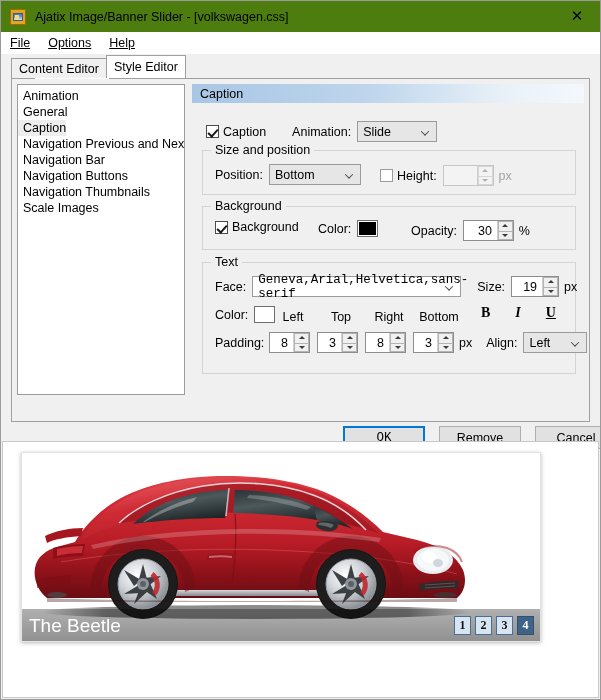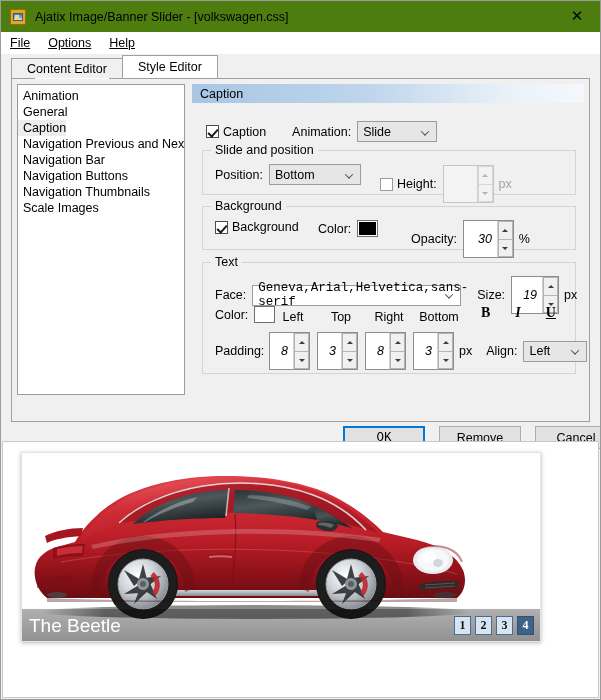--- a/index.html
+++ b/index.html
@@ -70,21 +70,21 @@
     position:absolute;left:1px;top:53px;width:597px;height:383px;
     background:#f0f0f0;
   }
 
   
   .tabstrip{
     position:absolute;left:9px;top:2px;height:22px;
     display:flex;align-items:flex-end;
   }
   .tab{
-    height:20px;line-height:20px;padding:0 15px;
+    height:20px;line-height:20px;padding:0 7px;
     font-size:12.5px;color:#000;
     background:#f0f0f0;
     border:1px solid #a0a0a0;
     border-bottom:none;
     box-sizing:border-box;
     position:relative;
     white-space:nowrap;
   }
   .tab.active{
     background:#ffffff;
@@ -172,23 +172,23 @@
   }
   .combo .arrow::before{
     content:"";position:absolute;left:0;top:0;
     width:5px;height:5px;
     border:solid #4a4a4a;border-width:0 1.4px 1.4px 0;
     transform:rotate(45deg) translate(-1px,-1px);
   }
 
   
   .spin{
-    height:38px;box-sizing:border-box;
+    height:21px;box-sizing:border-box;
     border:1px solid #8d8d8d;background:#ffffff;
-    display:inline-flex;align-items:stretch;position:relative;font-style:italic;
+    display:inline-flex;align-items:stretch;position:relative;
   }
   .spin .val{
     flex:1 1 auto;display:flex;align-items:center;justify-content:flex-end;
     padding-right:5px;font-size:12.5px;color:#000;
   }
   .spin .btns{
     width:15px;flex:0 0 auto;display:flex;flex-direction:column;
     border-left:1px solid #cfcfcf;
   }
   .spin .btns i{
@@ -350,21 +350,21 @@
           <span class="cb checked"></span>
           <span class="cb-label">Caption</span>
           <span class="lbl" style="margin-left:26px;">Animation:</span>
           <span class="combo" style="width:80px;margin-left:6px;">
             <span>Slide</span>
             <span class="arrow"></span>
           </span>
         </div>
 
         <div class="group" style="left:10px;top:66px;width:374px;height:45px;">
-          <span class="gtitle">Slide and position</span>
+          <span class="gtitle">Size and position</span>
           <div style="position:absolute;left:12px;top:13px;display:flex;align-items:center;">
             <span class="lbl">Position:</span>
             <span class="combo" style="width:92px;margin-left:6px;">
               <span>Bottom</span>
               <span class="arrow"></span>
             </span>
           </div>
           <div style="position:absolute;left:177px;top:14px;display:flex;align-items:center;">
             <span class="cb disabled"></span>
             <span class="cb-label">Height:</span>

